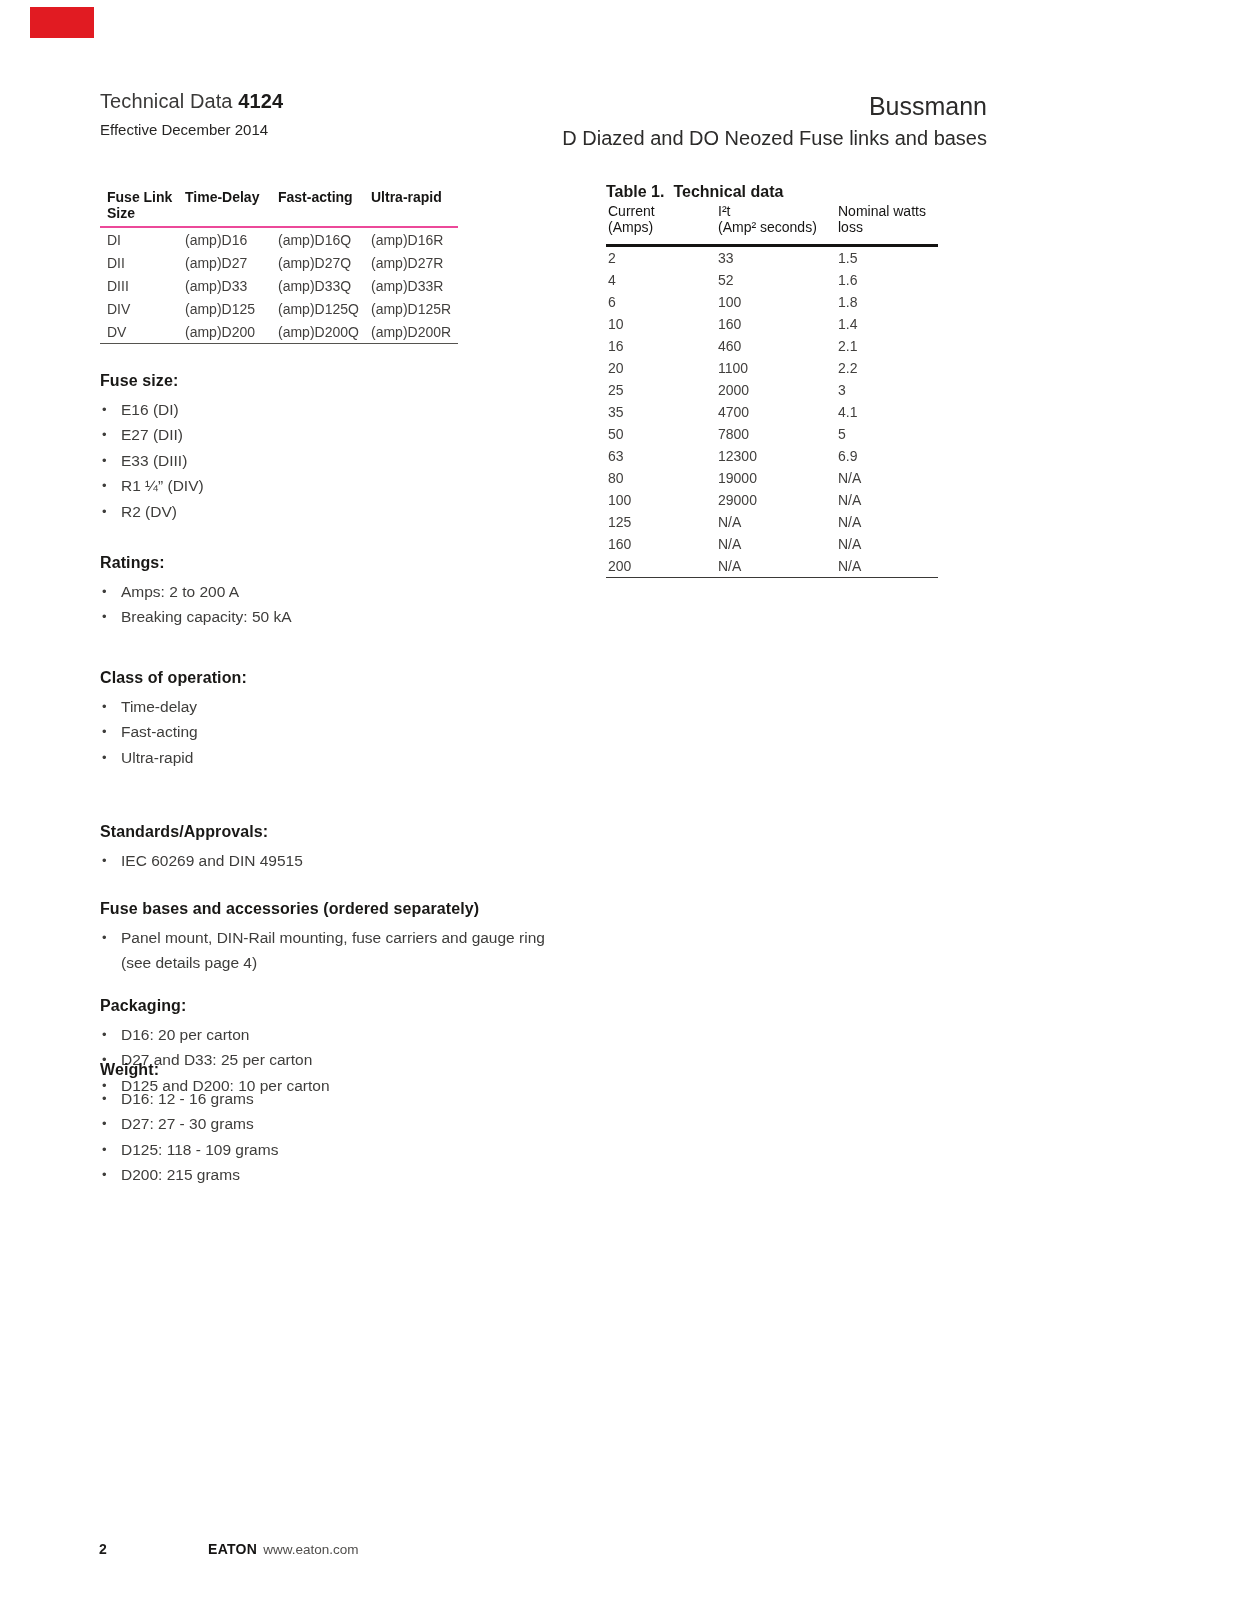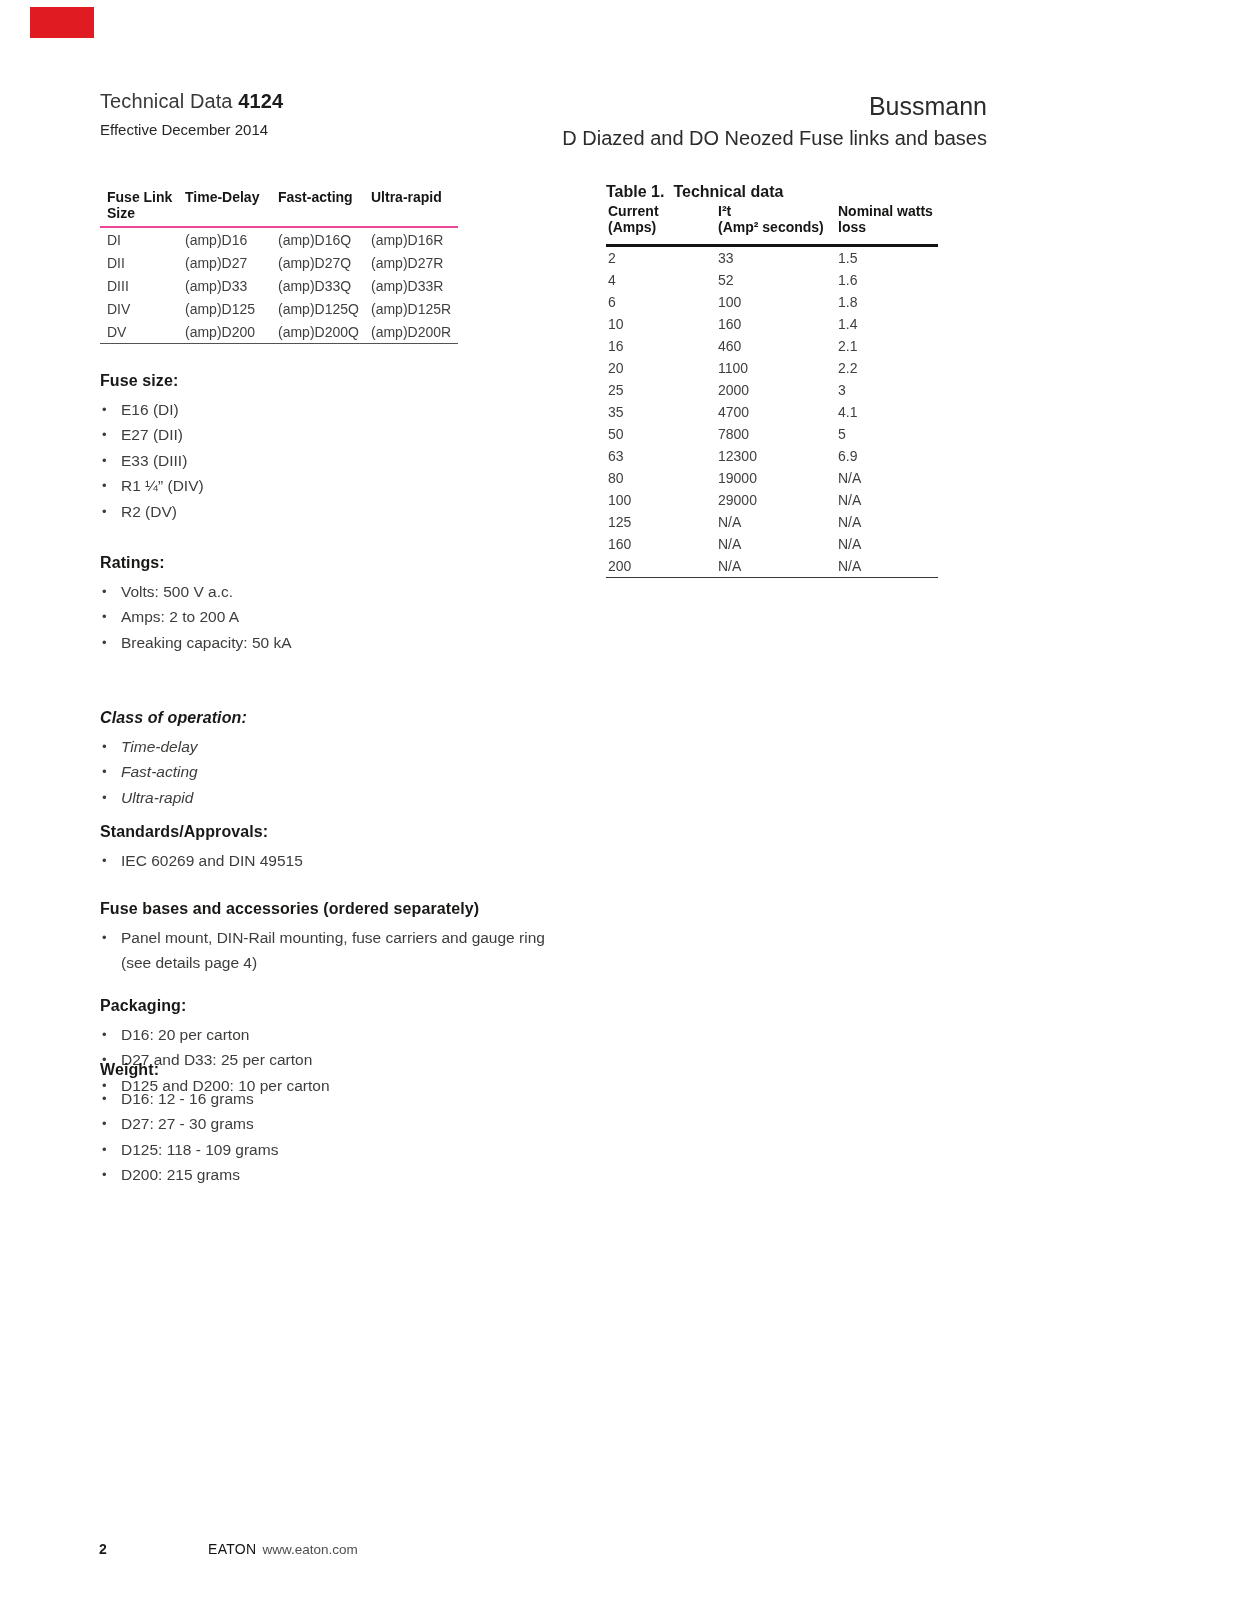--- a/index.html
+++ b/index.html
@@ -55,21 +55,21 @@
     font-size: 14px; color: #413f3d;
     height: 23px; padding: 0 0 0 7px;
     vertical-align: middle; white-space: nowrap;
   }
   .cat-table tbody tr:last-child td { border-bottom: 1px solid #55534f; }
 
   
   .section { position: absolute; left: 100px; width: 470px; }
   #sec-fuse-size  { top: 371px; }
   #sec-ratings    { top: 553px; }
-  #sec-class      { top: 708px; font-style: italic; }
+  #sec-class      { top: 668px; }
   #sec-standards  { top: 822px; }
   #sec-fuse-bases { top: 899px; }
   #sec-packaging  { top: 996px; }
   #sec-weight     { top: 1060px; }
   ul.bullets { list-style: none; margin: 7px 0 0 0; padding: 0; }
   ul.bullets li {
     position: relative; padding-left: 21px;
     font-size: 15.5px; line-height: 25.4px; color: #3e3d3b;
   }
   ul.bullets li::before {
@@ -81,33 +81,33 @@
   
   .col-right { position: absolute; left: 606px; top: 182px; width: 332px; }
   .t1-caption { font-size: 16px; font-weight: bold; color: #191816; line-height: 19px; }
   .t1-caption .cap-text { margin-left: 9px; }
   .t1-table { width: 332px; margin-top: 3px; }
   .t1-table th {
     text-align: left; vertical-align: top;
     font-size: 14px; line-height: 15.5px;
     color: #161514; padding: 0 0 9px 2px;
     border-bottom: 3px solid #141312;
-    font-weight: bold; white-space: nowrap;
+    font-weight: normal; white-space: nowrap;
   }
   .t1-table td {
     font-size: 14px; color: #413f3d;
     height: 22px; padding: 0 0 0 2px;
     vertical-align: middle; white-space: nowrap;
   }
   .t1-table tbody tr:last-child td { border-bottom: 1px solid #3a3937; }
 
   
   .footer-page { position: absolute; left: 99px; top: 1541px; font-size: 14px; font-weight: bold; color: #1c1b1a; }
   .footer-brand { position: absolute; left: 208px; top: 1541px; font-size: 14px; }
-  .footer-brand .brand { font-weight: normal; color: #141312; letter-spacing: 0.3px; }
+  .footer-brand .brand { font-weight: bold; color: #141312; letter-spacing: 0.3px; }
   .footer-brand .url { color: #504e4c; margin-left: 6px; font-size: 13.5px; }
 </style>
 </head>
 <body>
 
 <div class="page">
 
   <div class="red-tab" style="background: rgb(225, 27, 34);"></div>
 
   <div class="hdr-left">
@@ -180,21 +180,20 @@
         <li>E16 (DI)</li>
         <li>E27 (DII)</li>
         <li>E33 (DIII)</li>
         <li>R1 ¼” (DIV)</li>
         <li>R2 (DV)</li>
       </ul>
     </section>
   <section class="section" id="sec-ratings">
       <h2 class="sec-h">Ratings:</h2>
       <ul class="bullets">
-        <li>Volts: 500 V a.c.</li>
         <li>Amps: 2 to 200 A</li>
         <li>Breaking capacity: 50 kA</li>
       </ul>
     </section>
   <section class="section" id="sec-class">
       <h2 class="sec-h">Class of operation:</h2>
       <ul class="bullets">
         <li>Time-delay</li>
         <li>Fast-acting</li>
         <li>Ultra-rapid</li>

